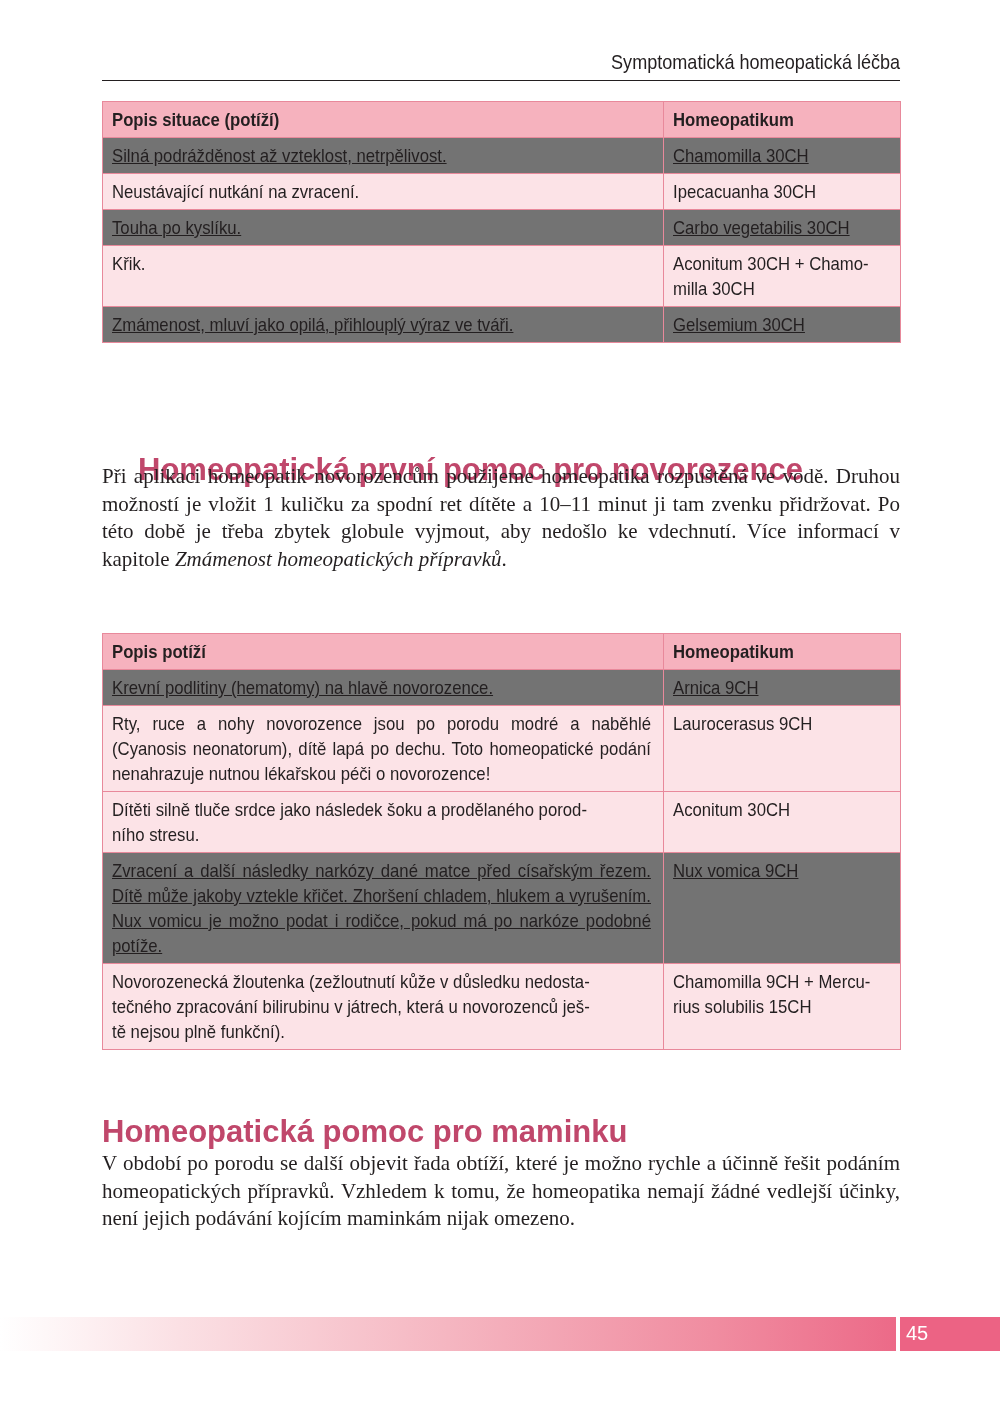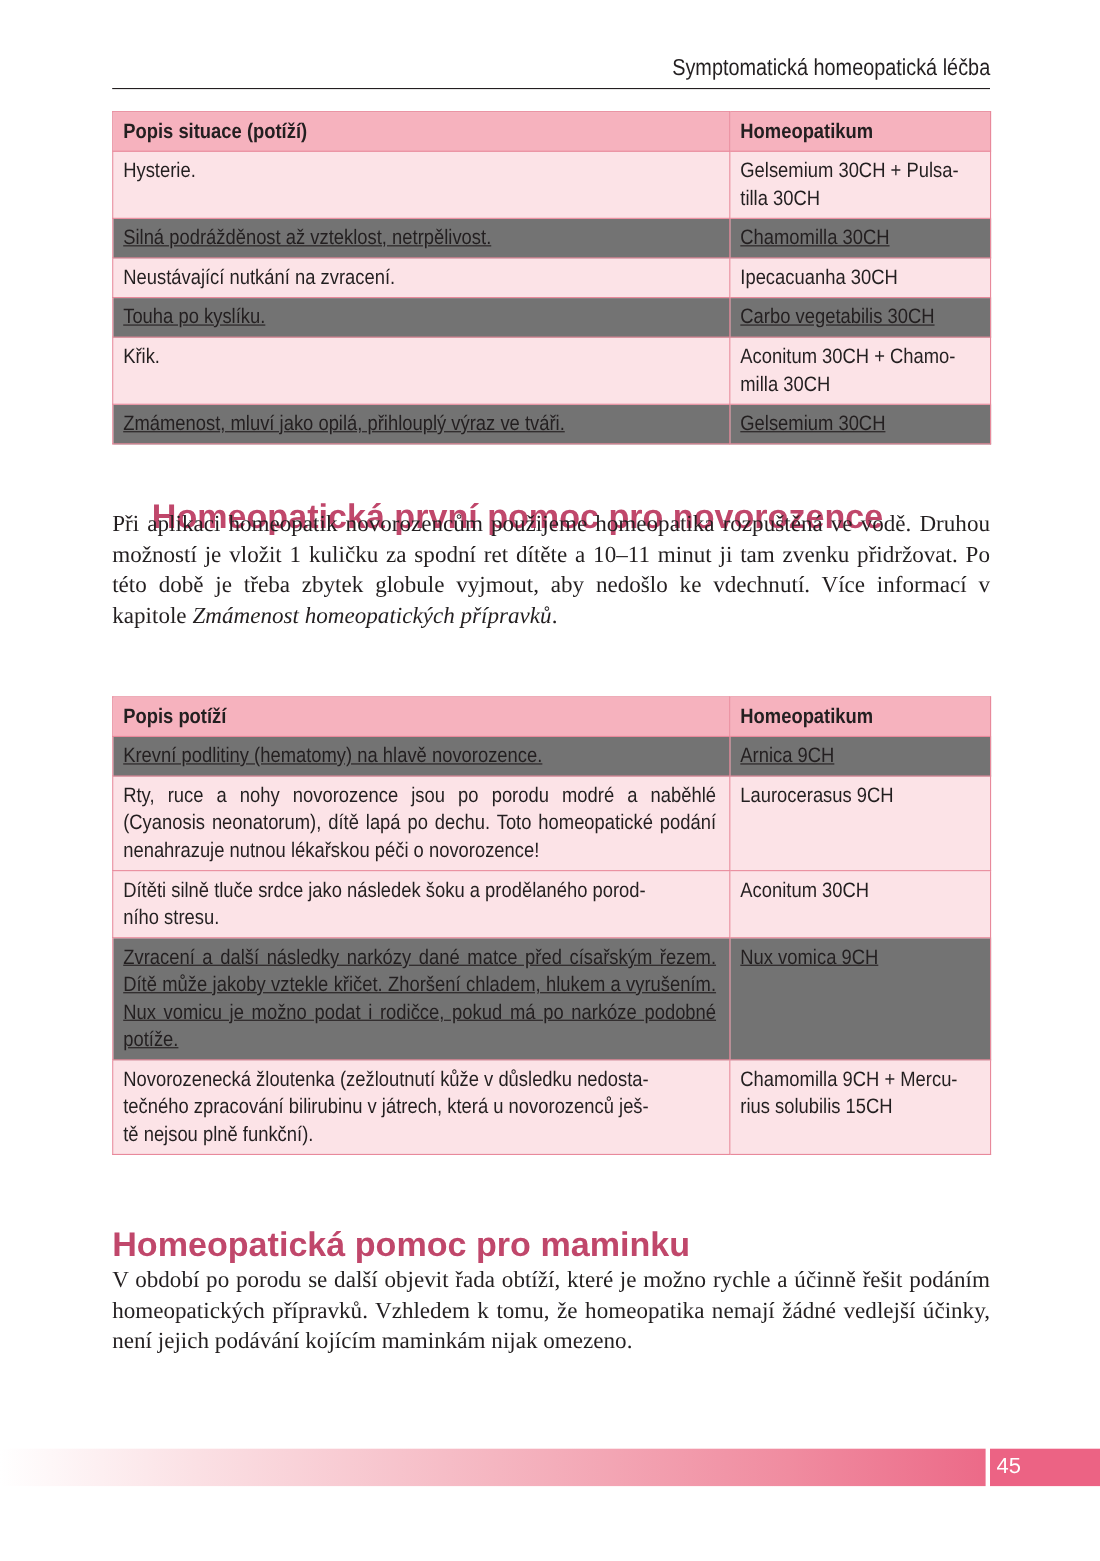--- a/index.html
+++ b/index.html
@@ -63,28 +63,20 @@
       <col class="c2">
     </colgroup>
   <tbody>
       <tr>
     <th>
           <span class="cond">Popis situace (potíží)</span>
         </th>
     <th>
           <span class="cond">Homeopatikum</span>
         </th>
-  </tr>
-  <tr class="pink" style="height:61px;">
-    <td>
-          <span class="cond">Hysterie.</span>
-        </td>
-    <td>
-          <span class="cond">Gelsemium 30CH + Pulsa-<br>tilla 30CH</span>
-        </td>
   </tr>
   <tr class="white">
     <td>
           <span class="cond">Silná podrážděnost až vzteklost, netrpělivost.</span>
         </td>
     <td>
           <span class="cond">Chamomilla 30CH</span>
         </td>
   </tr>
   <tr class="pink">

